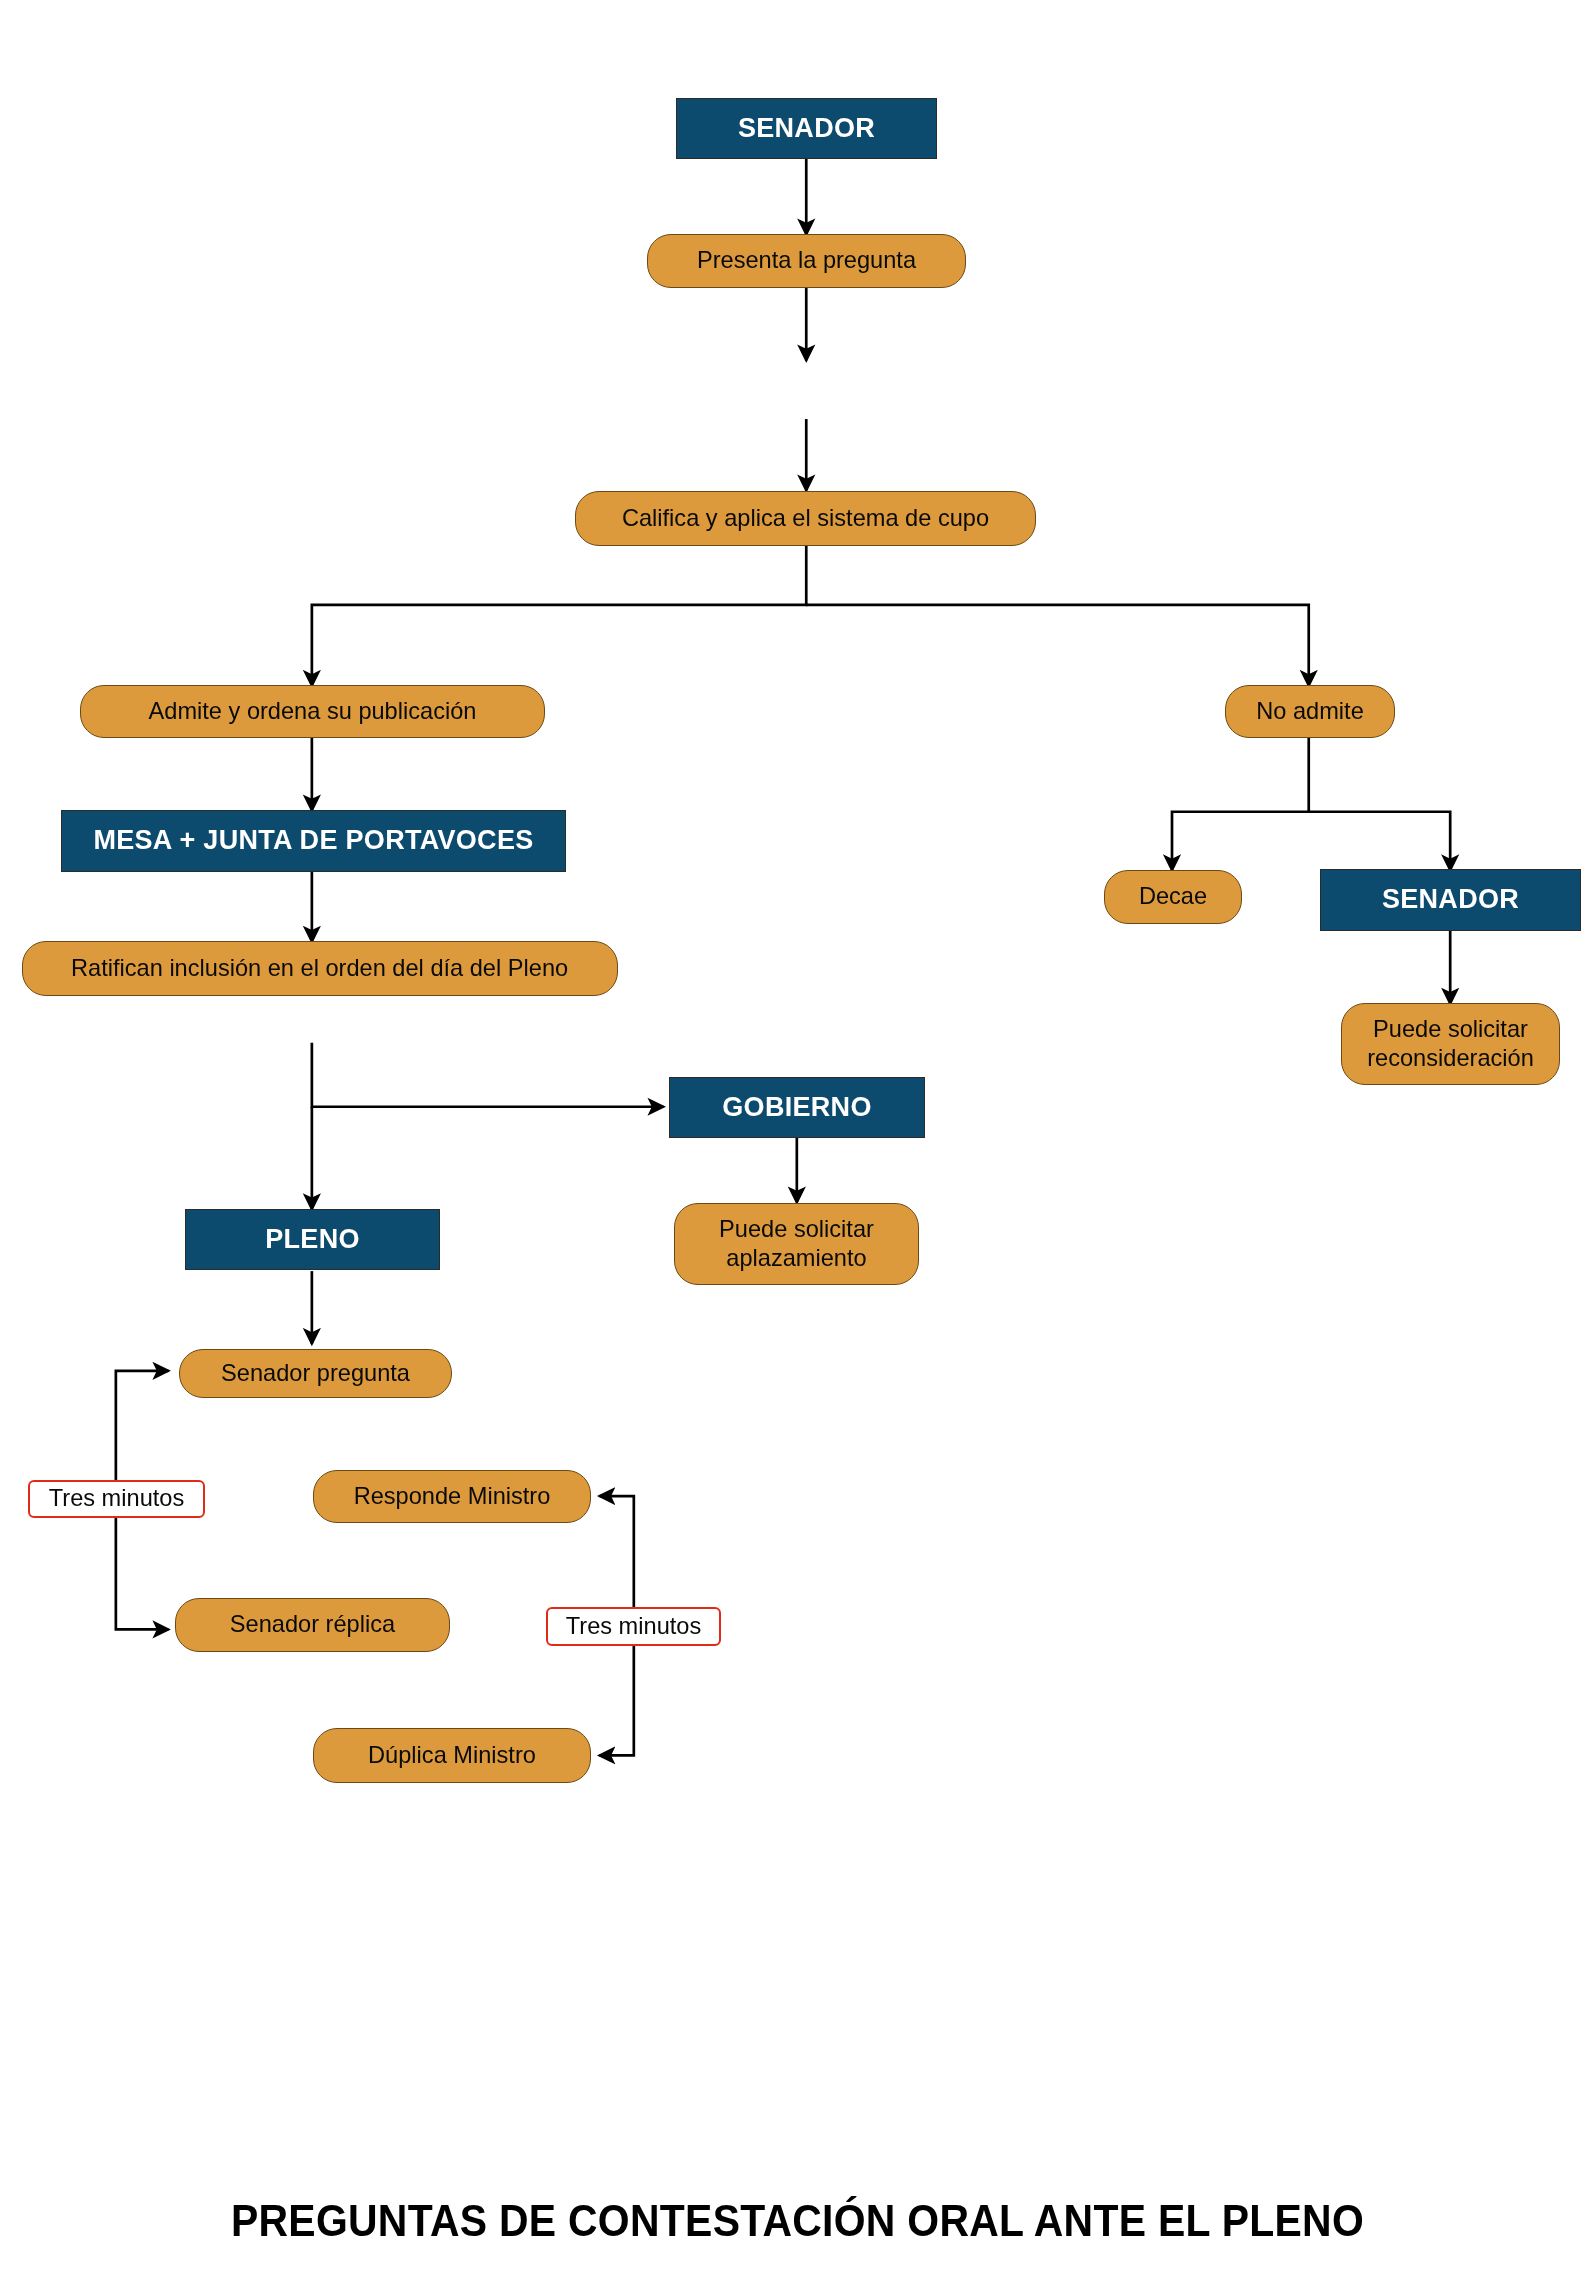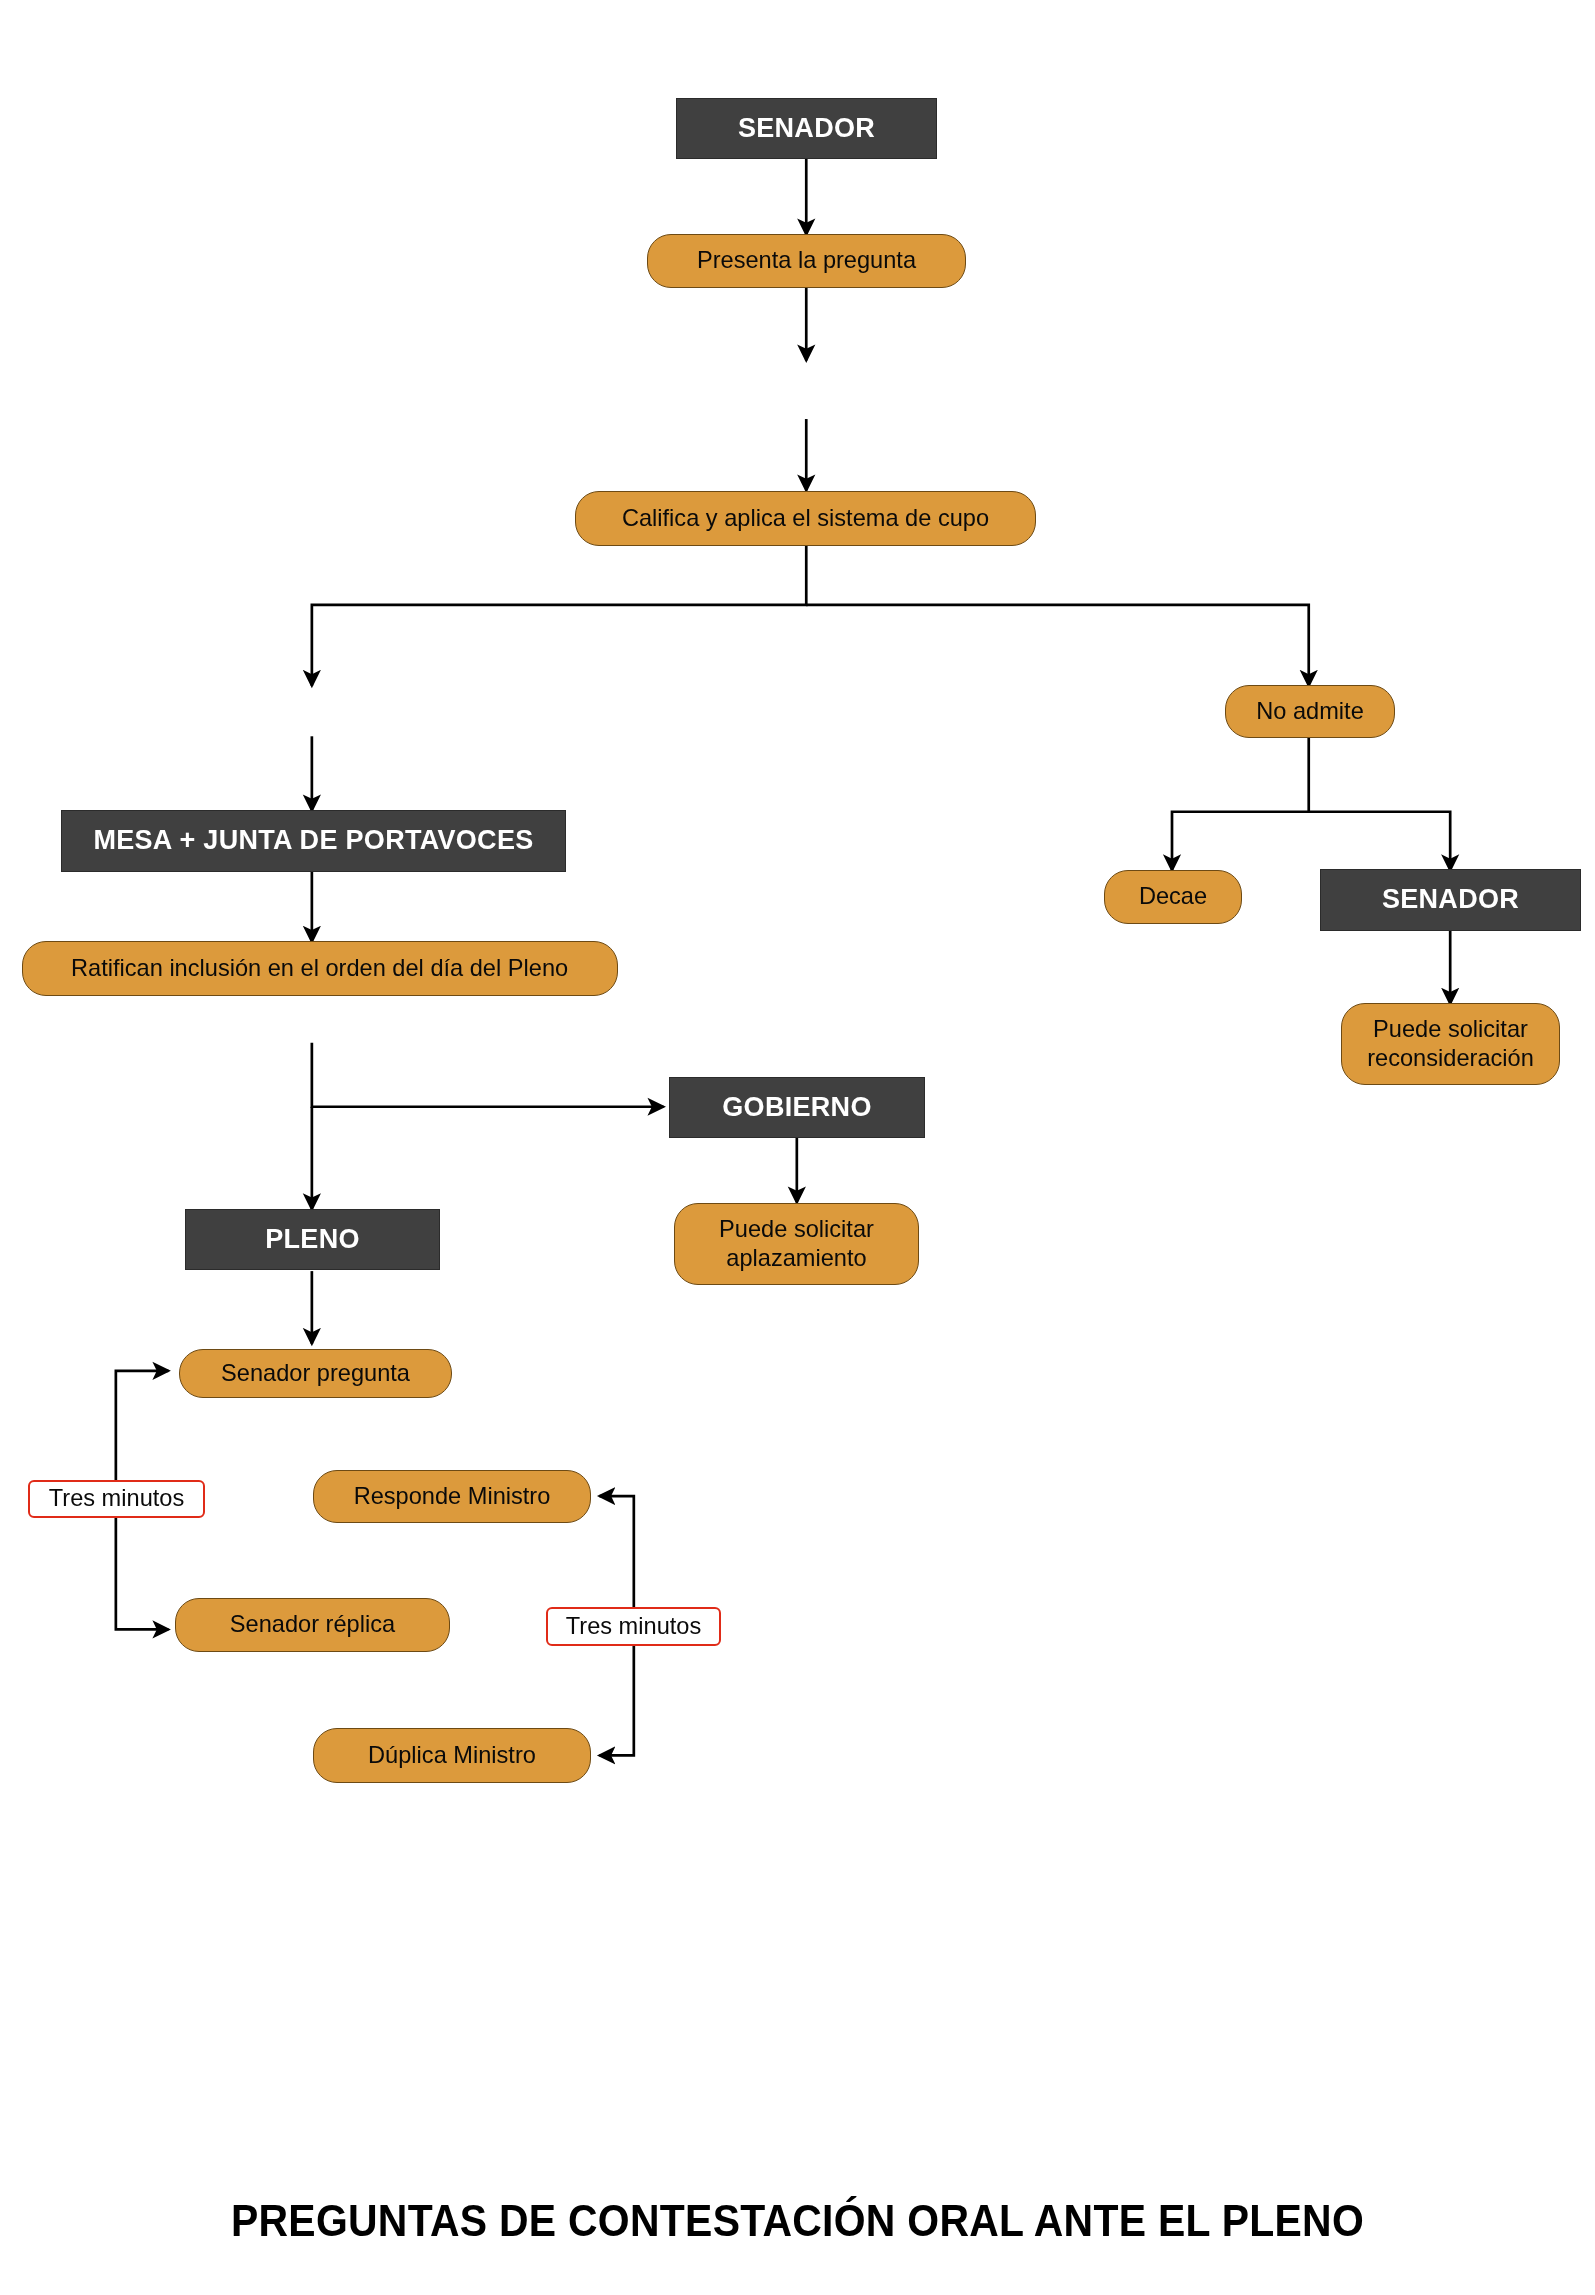--- a/index.html
+++ b/index.html
@@ -27,21 +27,21 @@
     box-sizing: border-box;
     display: flex;
     align-items: center;
     justify-content: center;
     text-align: center;
     line-height: 1.25;
     z-index: 5;
   }
   
   .actor {
-    background: #404040;
+    background: #0c4a6e;
     border: 1.3px solid #2b2b2b;
     color: #ffffff;
     font-weight: bold;
     font-size: 27px;
     letter-spacing: 0.3px;
   }
   
   .action {
     background: #DC9A3C;
     border: 1.3px solid #6d4a14;
@@ -136,20 +136,23 @@
 
   <div class="node action" style="left:647px; top:234px; width:319px; height:54px;">
     <span class="node-text">Presenta la pregunta</span>
   </div>
 
 
   <div class="node action" style="left:575px; top:491px; width:461px; height:55px;">
     <span class="node-text">Califica y aplica el sistema de cupo</span>
   </div>
 
+  <div class="node action" style="left:80px; top:685px; width:465px; height:53px;">
+    <span class="node-text">Admite y ordena su publicación</span>
+  </div>
 
   <div class="node action" style="left:1225px; top:685px; width:170px; height:53px;">
     <span class="node-text">No admite</span>
   </div>
 
   <div class="node actor" style="left:61px; top:810px; width:505px; height:62px;">
     <span class="node-text">MESA + JUNTA DE PORTAVOCES</span>
   </div>
 
   <div class="node action" style="left:1104px; top:870px; width:138px; height:54px;">

